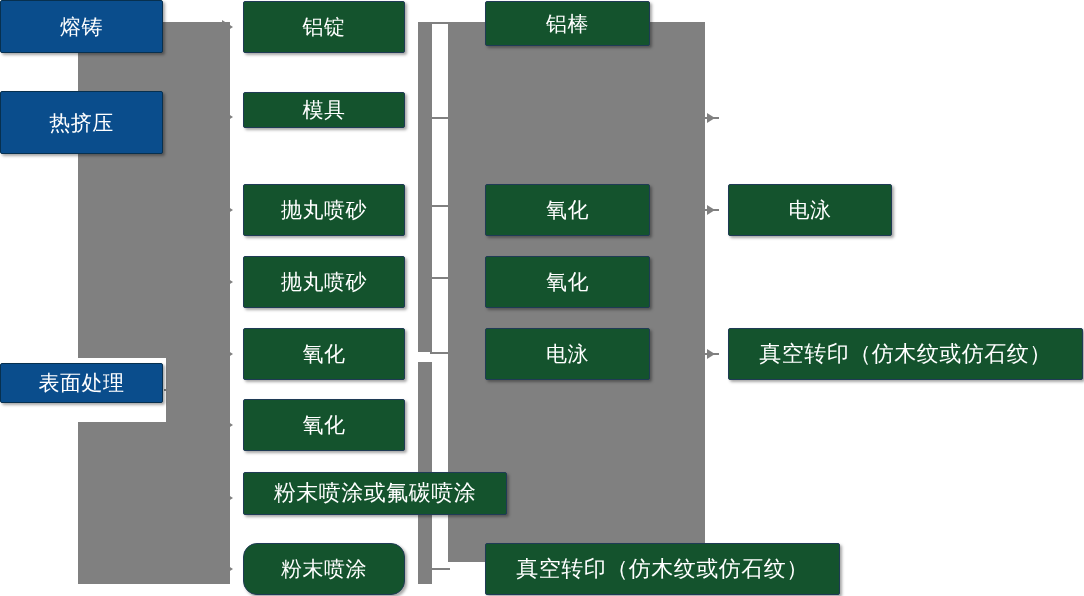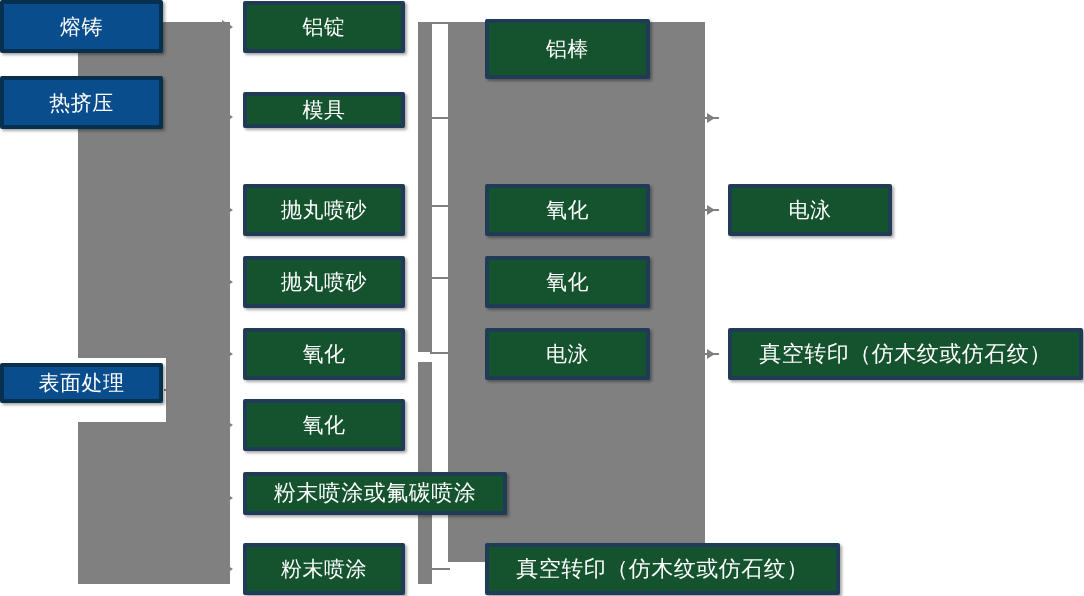--- a/index.html
+++ b/index.html
@@ -63,21 +63,21 @@
 
   
   .node {
     position: absolute;
     z-index: 3;
     box-sizing: border-box;
     display: flex;
     align-items: center;
     justify-content: center;
     color: #ffffff;
-    border: 4px solid #737373;
+    border: 1px solid #737373;
     border-radius: 2px;
     font-size: 21px;
     line-height: 1.1;
     letter-spacing: 0.5px;
     white-space: nowrap;
     box-shadow: 2px 2px 3px rgba(0,0,0,0.35);
   }
   .node.stage {
     background: #0A4D8C;
     border-color: #07304f;
@@ -133,21 +133,21 @@
     <div class="thin-arrow-head" style="left:707px; top:205px;"></div>
 
     <div class="thin-arrow-line" style="left:705px; top:353px; width:14px;"></div>
     <div class="thin-arrow-head" style="left:707px; top:349px;"></div>
   </div>
 
   <div class="node stage" style="left:0px; top:0px; width:163px; height:53px;">
     <span>熔铸</span>
   </div>
 
-  <div class="node stage" style="left:0px; top:76px; width:163px; height:53px;align-items:center;">
+  <div class="node stage" style="left:0px; top:91px; width:163px; height:63px;align-items:center;">
     <span>热挤压</span>
   </div>
 
   <div class="node stage" style="left:0px; top:363px; width:163px; height:40px;">
     <span>表面处理</span>
   </div>
 
   <div class="node step" style="left:243px; top:1px; width:162px; height:52px;">
     <span>铝锭</span>
   </div>
@@ -169,25 +169,25 @@
   </div>
 
   <div class="node step" style="left:243px; top:399px; width:162px; height:52px;">
     <span>氧化</span>
   </div>
 
   <div class="node step wide" style="left:243px; top:472px; width:264px; height:43px;">
     <span>粉末喷涂或氟碳喷涂</span>
   </div>
 
-  <div class="node step" style="left:243px; top:543px; width:162px; height:52px;">
+  <div class="node step" style="left:243px; top:543px; width:162px; height:52px;border-radius:14px;">
     <span>粉末喷涂</span>
   </div>
 
-  <div class="node step" style="left:485px; top:19px; width:165px; height:60px;">
+  <div class="node step" style="left:485px; top:1px; width:165px; height:45px;">
     <span>铝棒</span>
   </div>
 
 
   <div class="node step" style="left:485px; top:184px; width:165px; height:52px;">
     <span>氧化</span>
   </div>
 
   <div class="node step" style="left:485px; top:256px; width:165px; height:52px;">
     <span>氧化</span>

